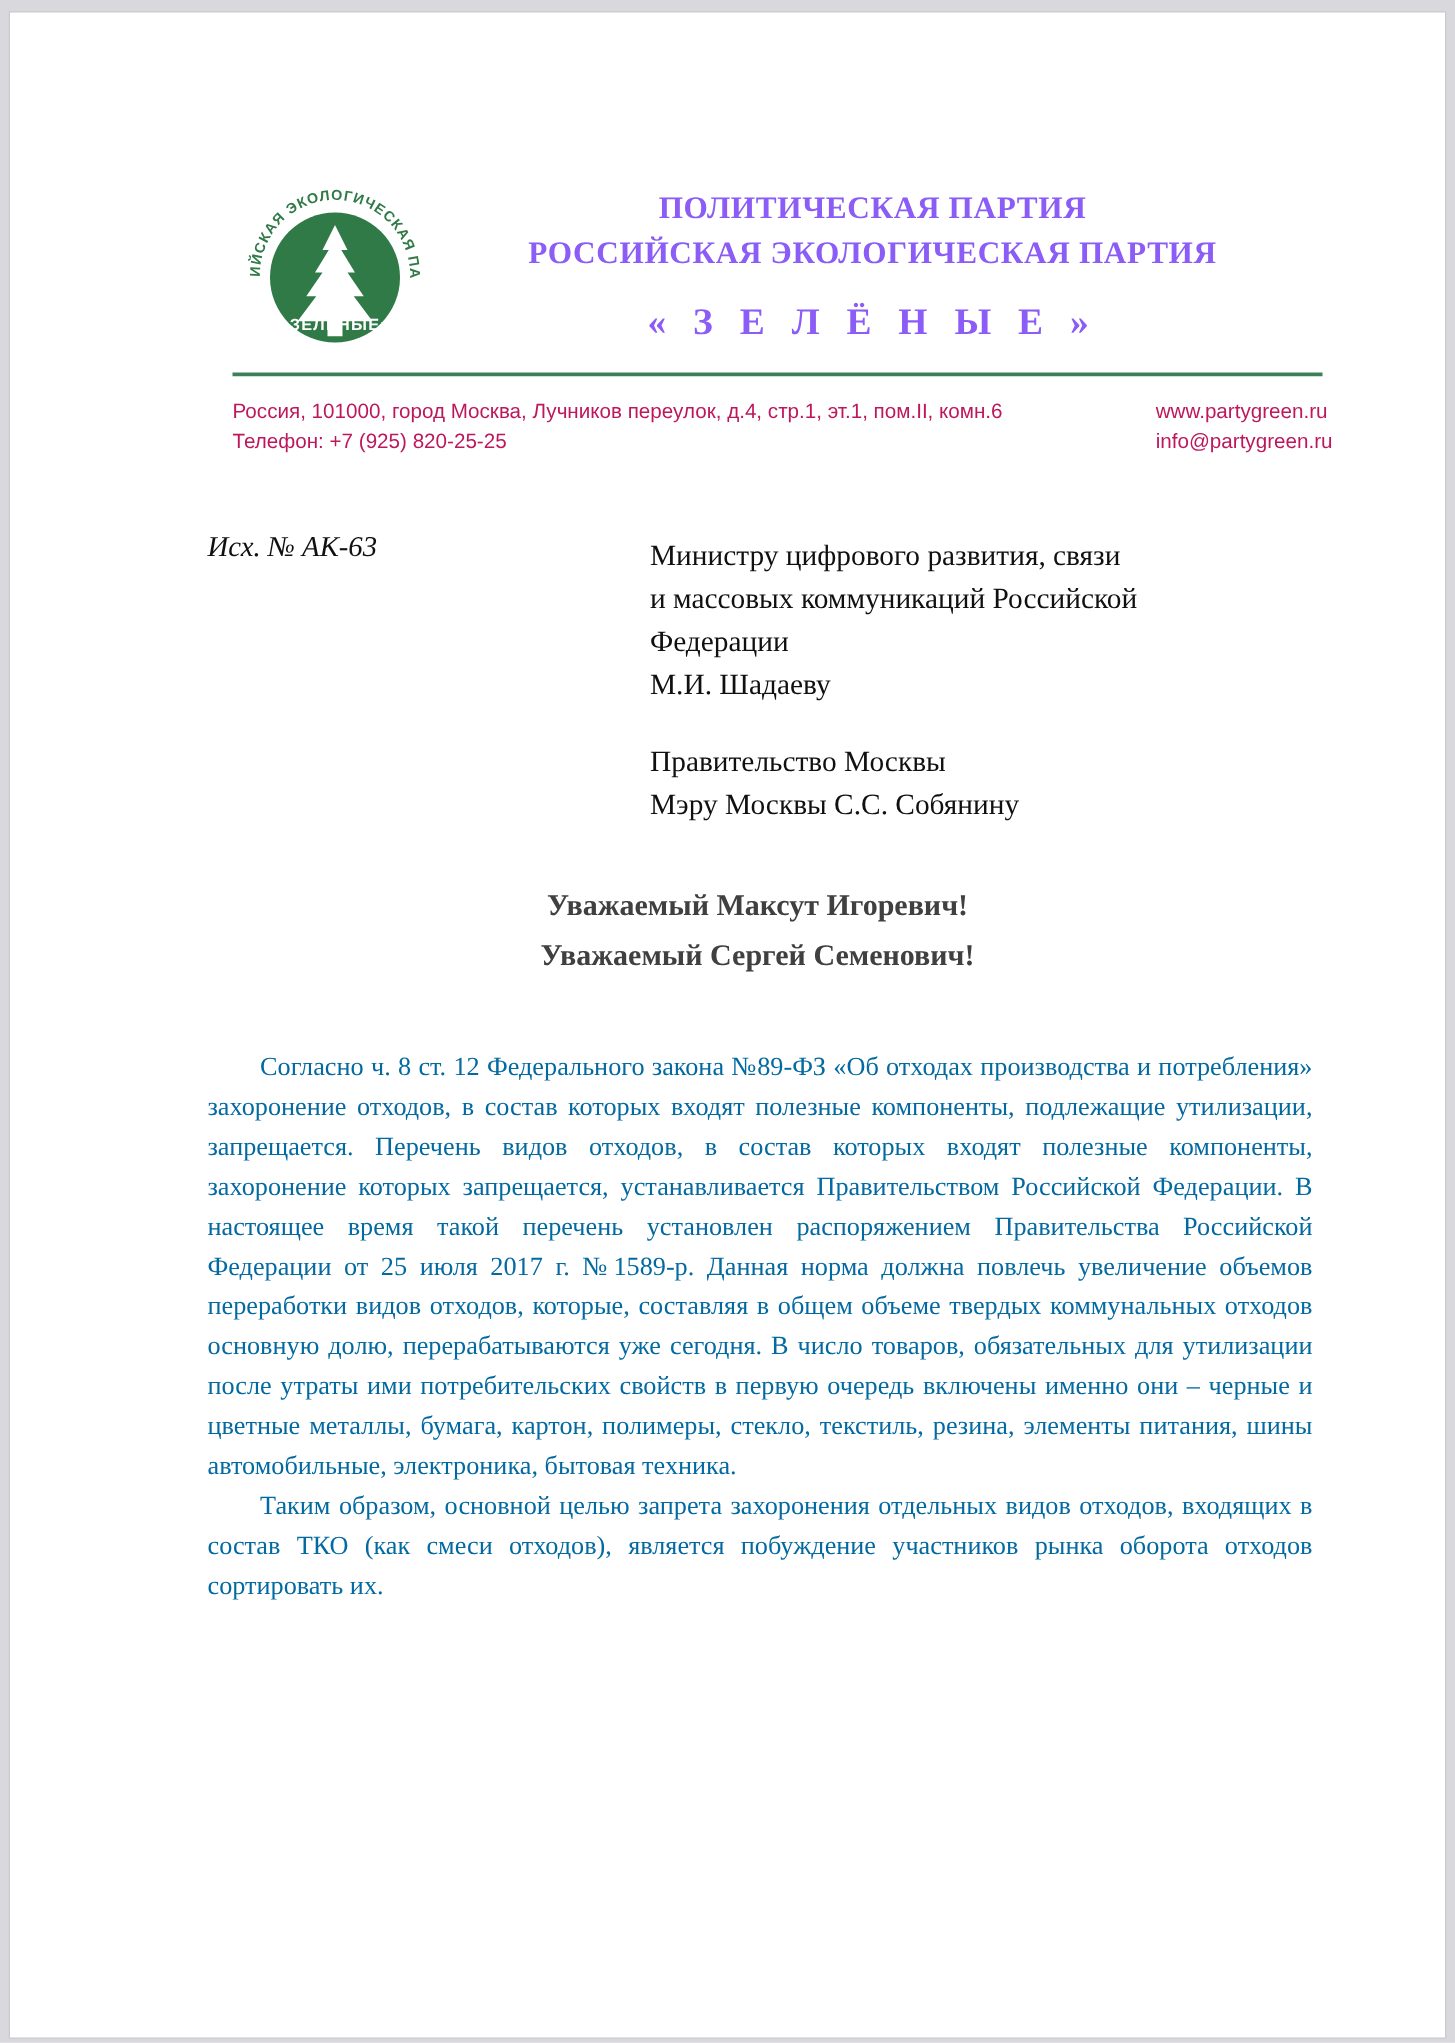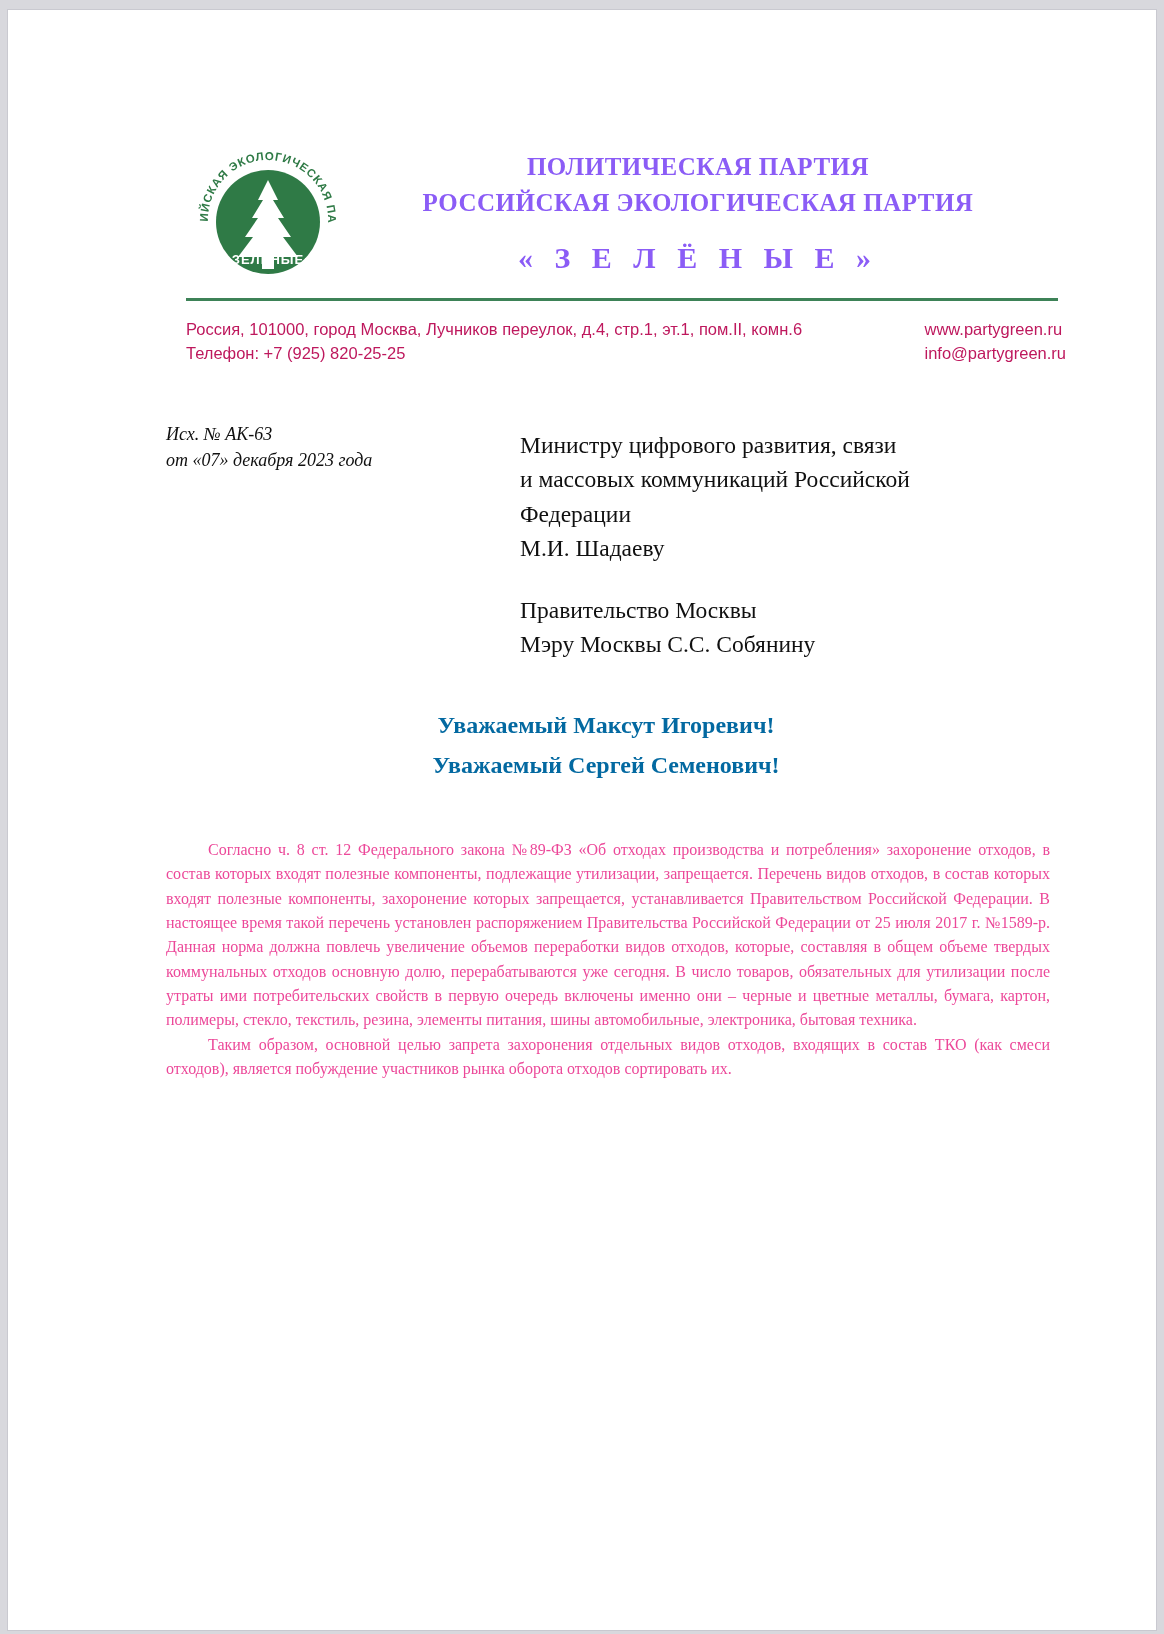--- a/index.html
+++ b/index.html
@@ -106,21 +106,21 @@
     top: 412px;
     width: 1148px;
     height: 240px;
   }
   .outref {
     position: absolute;
     left: 158px;
     top: 0;
     width: 320px;
     font-style: italic;
-    font-size: 18px;
+    font-size: 23px;
     line-height: 1.42;
     color: #101010;
   }
   .addressee {
     position: absolute;
     left: 512px;
     top: 6px;
     width: 470px;
     font-size: 23.5px;
     line-height: 1.46;
@@ -131,34 +131,34 @@
   
   .greeting {
     position: absolute;
     left: 158px;
     top: 696px;
     width: 880px;
     text-align: center;
     font-weight: bold;
     font-size: 24px;
     line-height: 1.65;
-    color: #0369a1;
+    color: #404040;
   }
 
   
   .body-text {
     position: absolute;
     left: 158px;
     top: 828px;
     width: 884px;
-    font-size: 16px;
+    font-size: 21px;
     line-height: 1.52;
     text-align: justify;
     text-justify: inter-word;
-    color: #ec4899;
+    color: #0369a1;
   }
   .body-text p {
     margin: 0;
     text-indent: 42px;
   }
 </style>
 </head>
 <body>
 
 <div class="page">
@@ -205,21 +205,20 @@
       <div class="contacts-right">
         <div>www.partygreen.ru</div>
         <div>info@partygreen.ru</div>
       </div>
     </div>
   </div>
 
   <div class="meta-row">
     <div class="outref">
       <div>Исх. № АК-63</div>
-      <div>от «07» декабря 2023 года</div>
     </div>
 
     <div class="addressee">
       <div class="blk">
         <div>Министру цифрового развития, связи</div>
         <div>и массовых коммуникаций Российской</div>
         <div>Федерации</div>
         <div>М.И. Шадаеву</div>
       </div>
       <div class="blk">

